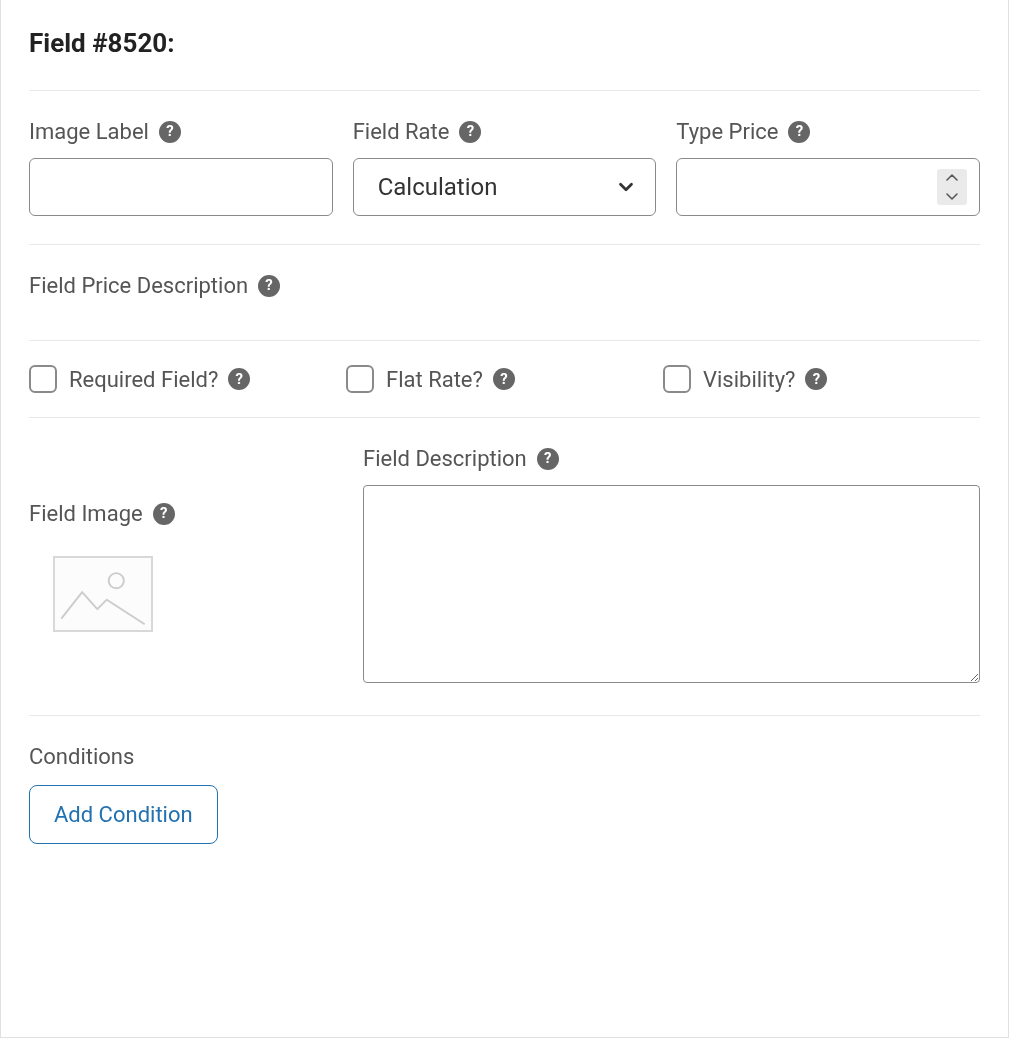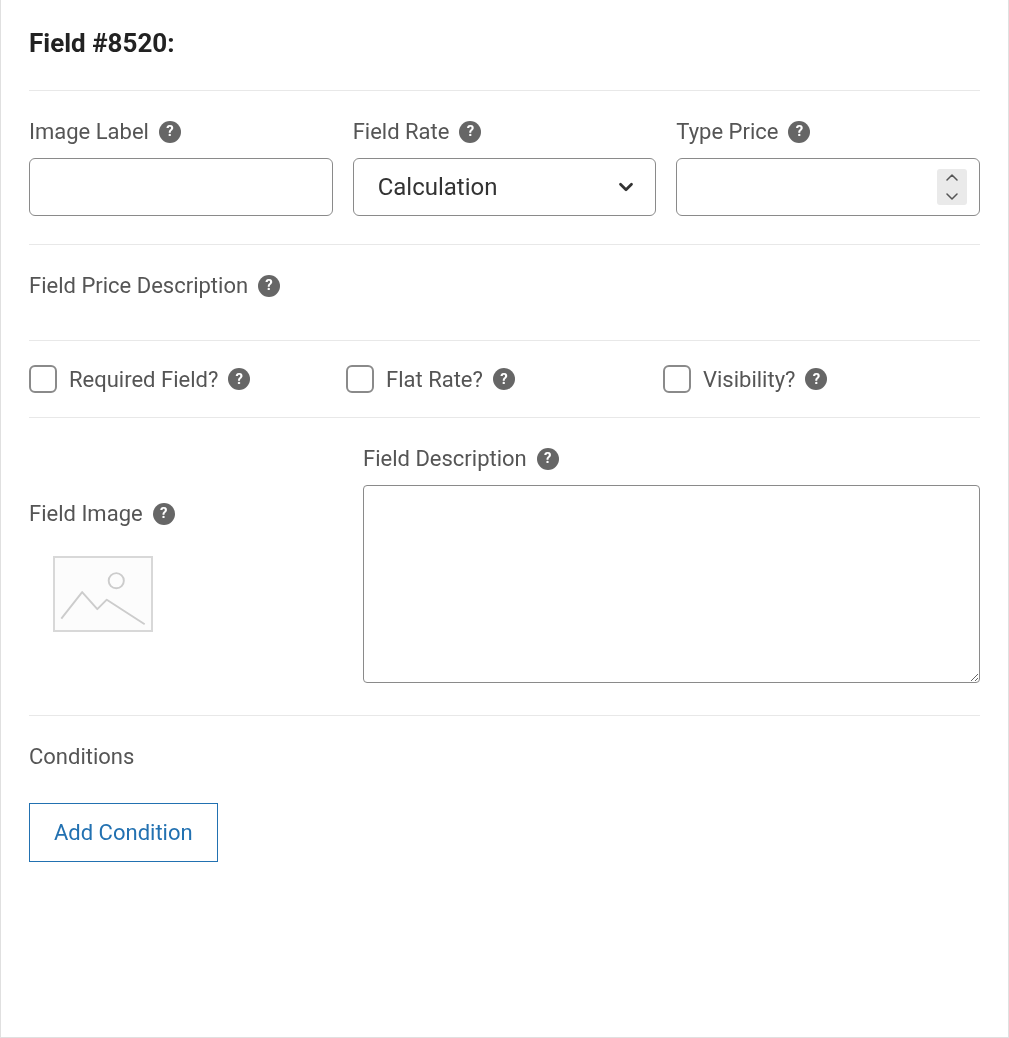--- a/index.html
+++ b/index.html
@@ -178,27 +178,27 @@
       border-radius: 4px;
       padding: 12px;
       font-family: inherit;
       font-size: 18px;
       resize: both;
       outline: none;
     }
     .section-label {
       font-size: 22px;
       color: #555;
-      margin: 28px 0 34px 0;
+      margin: 28px 0 16px 0;
     }
     .btn-outline {
       display: inline-block;
       padding: 16px 24px;
       border: 1px solid #2271b1;
-      border-radius: 0;
+      border-radius: 8px;
       background: #fff;
       color: #2271b1;
       font-size: 22px;
       cursor: pointer;
       font-family: inherit;
     }
     .row-image-desc {
       display: flex;
       gap: 14px;
       padding: 28px 0;

